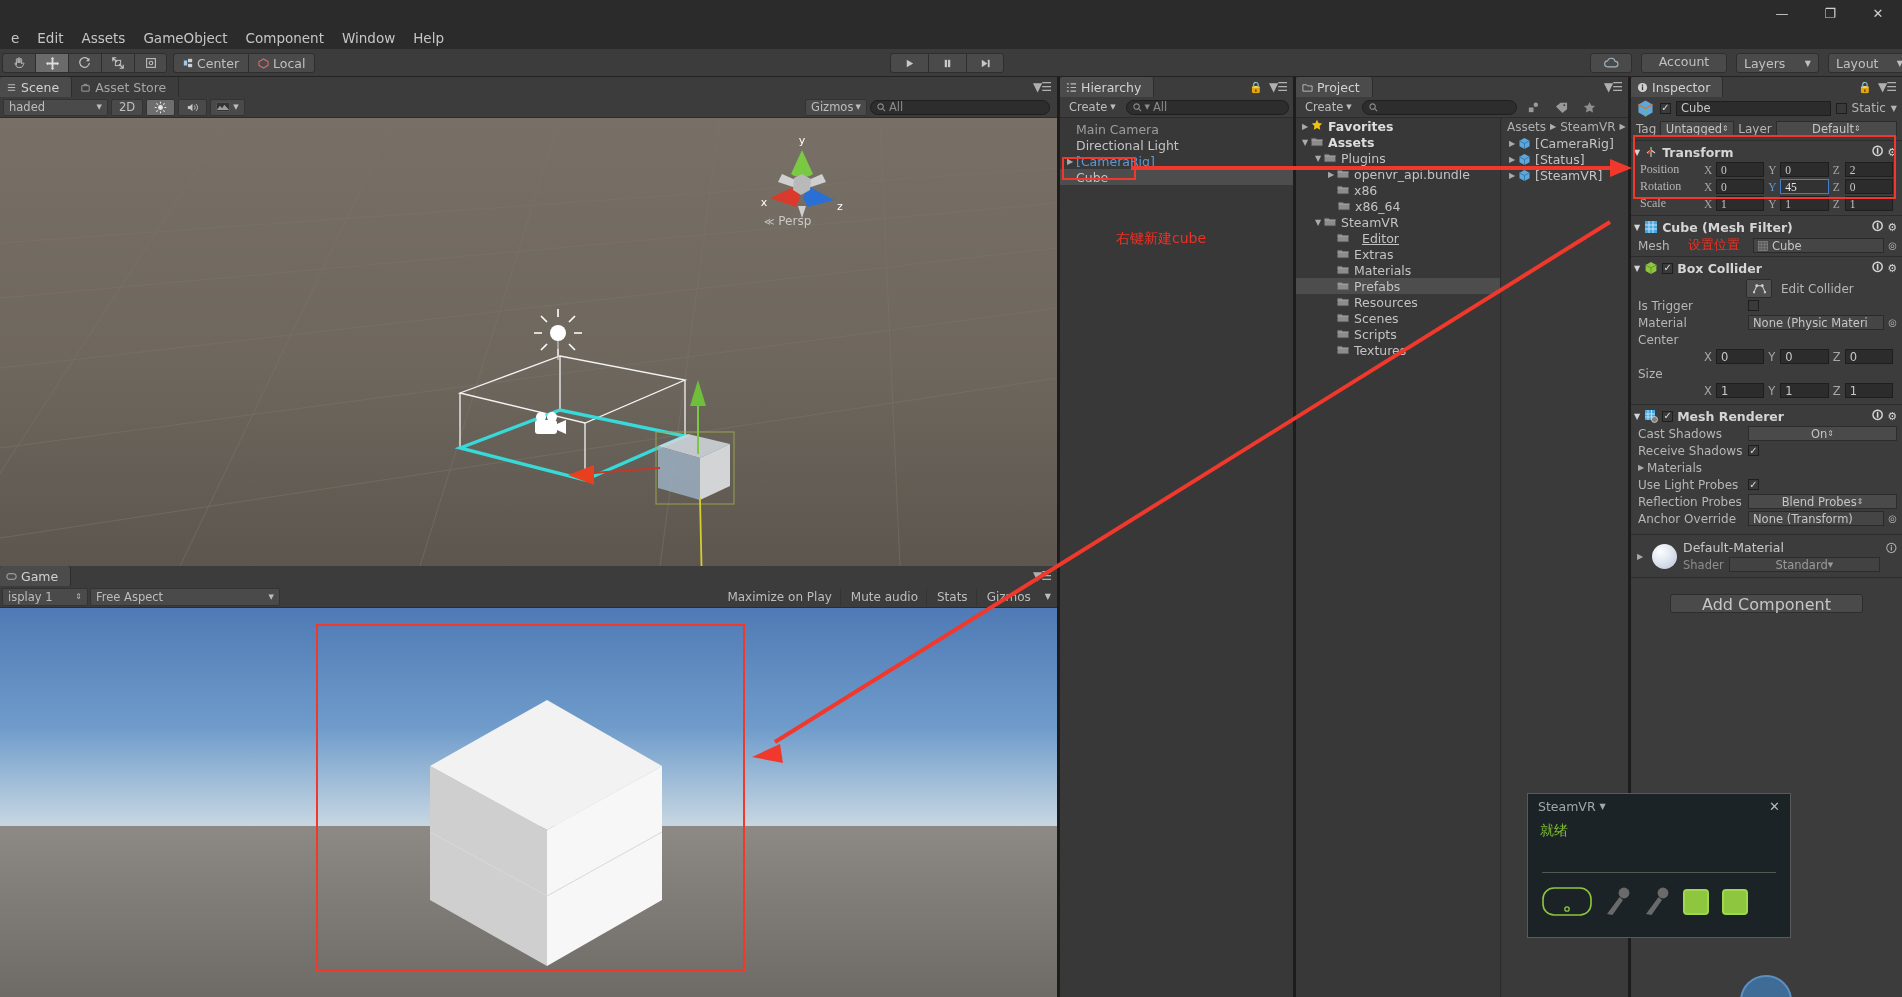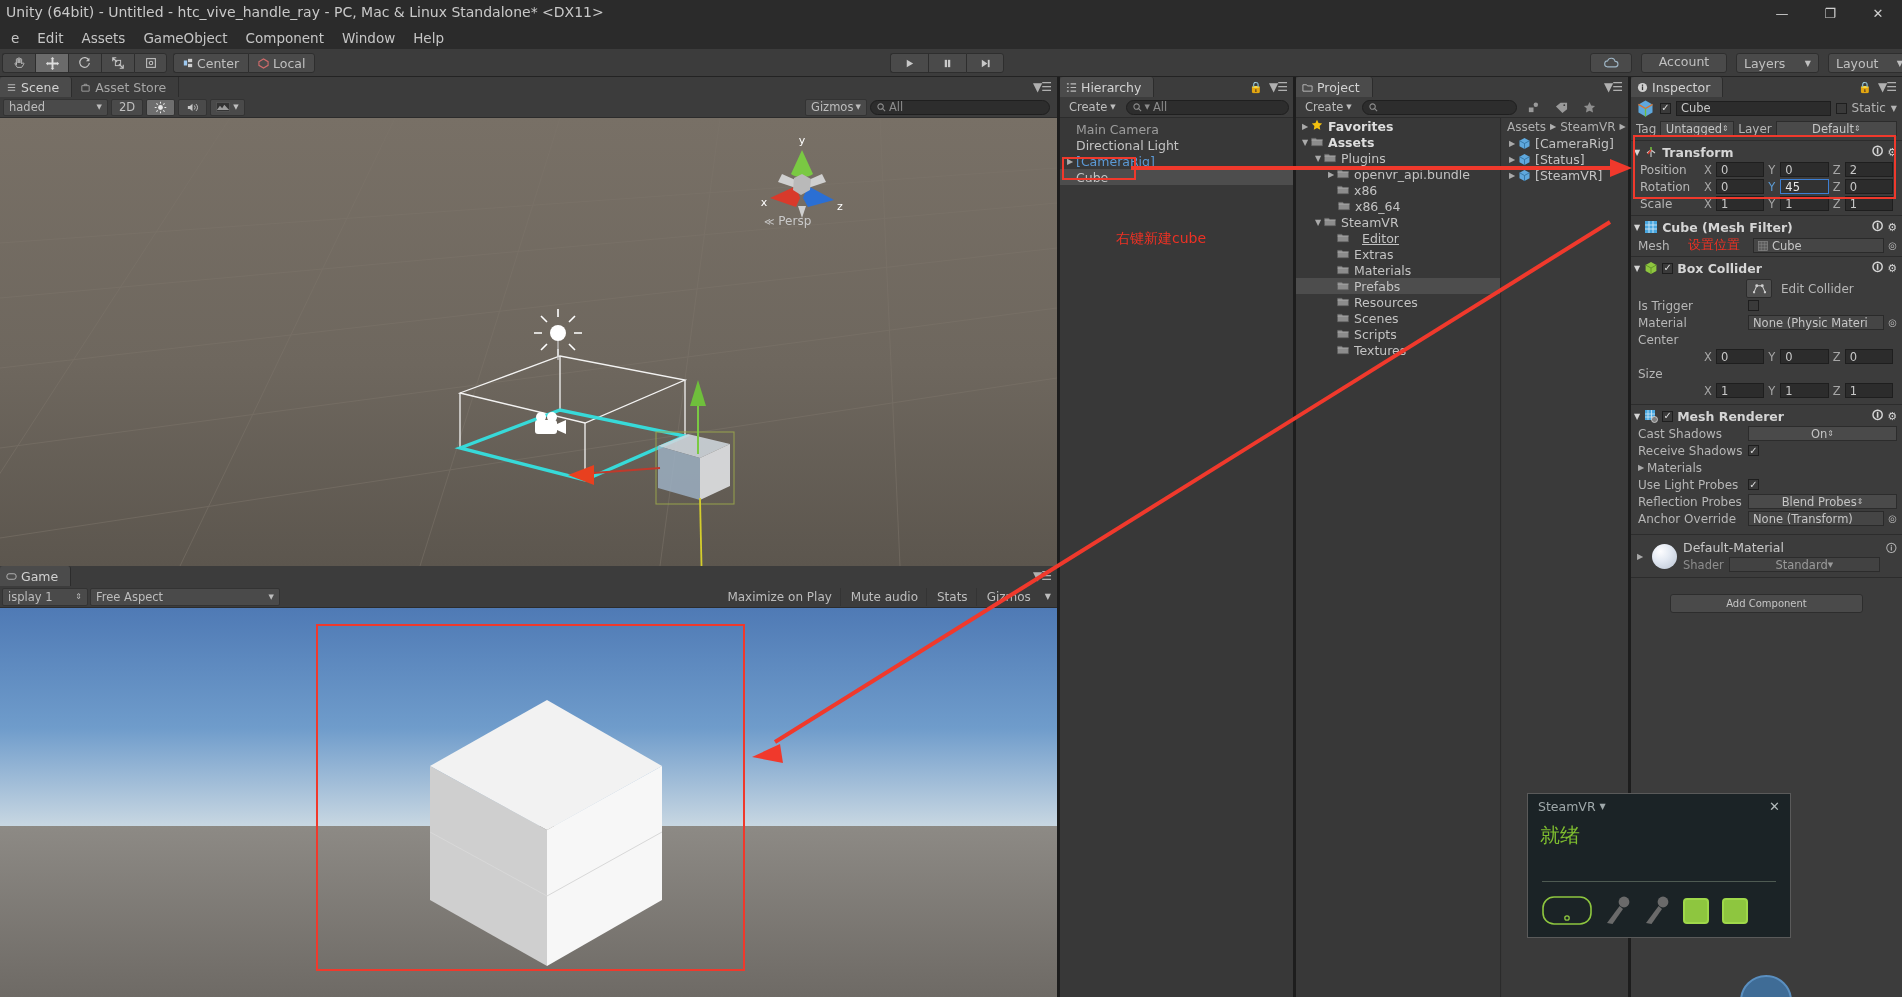--- a/index.html
+++ b/index.html
@@ -160,21 +160,20 @@
   
   .svr { position: absolute; background: #1b2326; border: 1px solid #5a5a5a; }
   .svrline { height: 1px; background: #4e5a52; }
 </style>
 </head>
 <body>
 
 <div id="root">
 
   <div class="titlebar">
-    <div class="ttl">Unity (64bit) - Untitled - htc_vive_handle_ray - PC, Mac &amp; Linux Standalone* &lt;DX11&gt;</div>
     <div class="win-btns">
       <div class="win-btn">—</div>
       <div class="win-btn">❐</div>
       <div class="win-btn close">✕</div>
     </div>
   </div>
 
   <div class="menubar">
     <div class="menuitem">e</div>
     <div class="menuitem">Edit</div>
@@ -771,21 +770,21 @@
           <svg width="14" height="14" viewBox="0 0 14 14">
               <path d="M7 12V5M7 5L3 8M7 5l4 3" stroke="#d0d0d0" fill="none" stroke-width="1.1"></path>
               <path d="M7 2v3" stroke="#6fbf3c" stroke-width="1.6"></path>
               <path d="M4 9l3-4" stroke="#d93a2b" stroke-width="1.4"></path>
             </svg>
           <span>Transform</span>
           <span style="flex:1"></span>
           <span style="font-size:11px;">🛈</span>
           <span style="font-size:11px;">⚙</span>
         </div>
-        <div id="transform-rows" style="padding-left:2px;">
+        <div id="transform-rows" style="padding-left:2px;font-family:Liberation Serif, serif;">
             <div class="insp-row">
               <span class="insp-label" style="width: 68px; padding-left: 4px;">Position</span>
               <div style="display: flex; align-items: center; gap: 3px; flex: 1 1 0%; margin-right: 4px;">
                 <span style="font-size: 11.5px; width: 9px; color: rgb(166, 166, 166);">X</span>
                 <div class="fld" style="flex: 1 1 0%;">
                   <span>0</span>
                 </div>
               </div>
               <div style="display: flex; align-items: center; gap: 3px; flex: 1 1 0%; margin-right: 4px;">
                 <span style="font-size: 11.5px; width: 9px; color: rgb(166, 166, 166);">Y</span>
@@ -1033,35 +1032,35 @@
             </div>
           </div>
         </div>
         <span style="font-size:11px; align-self:flex-start;">🛈</span>
       </div>
 
       <div class="sep"></div>
 
       <div style="display:flex; justify-content:center; padding-top:16px;">
         <div style="width:193px; height:19px; background:#4a4a4a; border:1px solid #2d2d2d; border-radius:3px;
-                    display:flex; align-items:center; justify-content:center; font-size:10px; color:#c6c6c6;">
+                    display:flex; align-items:flex-start; justify-content:center; font-size:16px; color:#c6c6c6;">
           <span>Add Component</span>
         </div>
       </div>
     </div>
   </div>
 
   <div class="svr" style="left:1527px; top:793px; width:264px; height:145px;">
     <div style="display:flex; align-items:center; height:24px; padding:0 10px;">
       <span style="font-size:12.5px; color:#9fa8aa;">SteamVR</span>
       <span style="font-size:8px; color:#9fa8aa; margin-left:4px;">▼</span>
       <span style="flex:1"></span>
       <span style="font-size:13px; color:#b4bcbd;">✕</span>
     </div>
-    <div style="padding:4px 12px 0 12px; font-size:20px; color:#7ebd2f;">就绪</div>
+    <div style="padding:4px 12px 0 12px; font-size:14px; color:#7ebd2f;">就绪</div>
     <div class="svrline" style="margin:32px 14px 0 14px;"></div>
     <div style="display:flex; align-items:center; gap:13px; padding:12px 14px 0 14px;">
       <svg width="50" height="33" viewBox="0 0 50 33">
         <rect x="1" y="3" width="48" height="27" rx="11" fill="none" stroke="#8ec63f" stroke-width="1.6"></rect>
         <circle cx="25" cy="24" r="2.2" fill="none" stroke="#8ec63f" stroke-width="1.3"></circle>
       </svg>
       <svg width="26" height="33" viewBox="0 0 26 33">
         <circle cx="19" cy="8" r="5.4" fill="#6a6a6a"></circle>
         <path d="M14.6 12 L2 29 L7.5 30 L18 15z" fill="#6a6a6a"></path>
       </svg>

